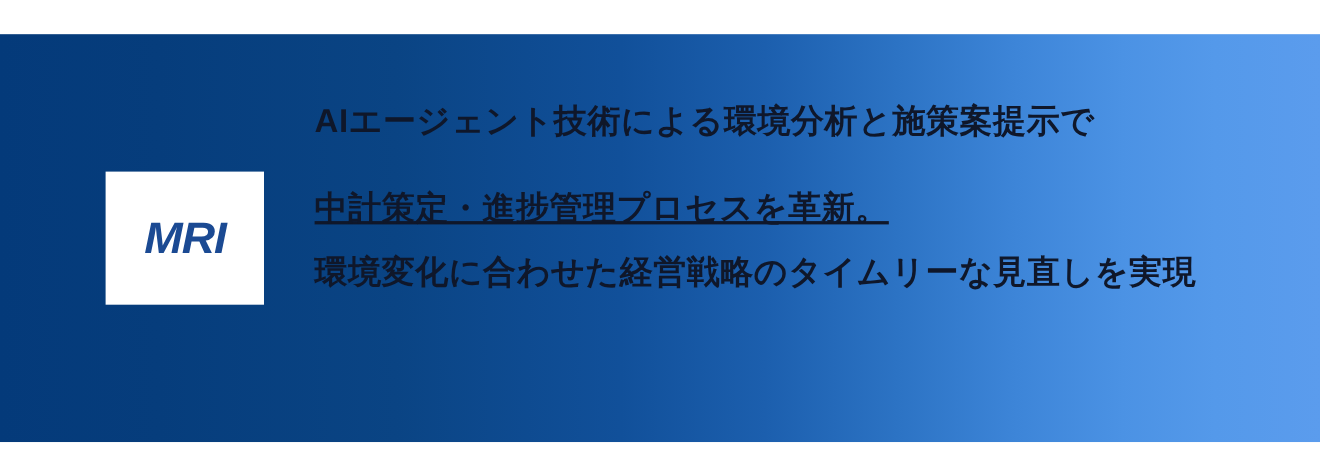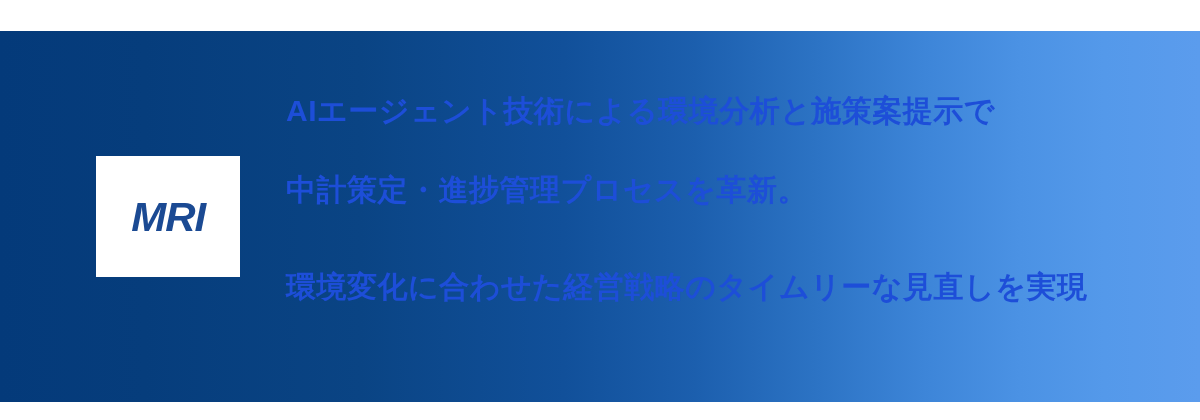--- a/index.html
+++ b/index.html
@@ -77,31 +77,31 @@
   }
 
   
   #headline {
     position: absolute;
     left: 286px;
     top: 96px;
     width: 880px;
   }
   .headline-line {
-    color: #1d4ed8;
+    color: #0f172a;
     font-family: "Liberation Sans", "DejaVu Sans", sans-serif;
     font-weight: bold;
     font-size: 30px;
     line-height: 1;
     letter-spacing: 0.5px;
     white-space: nowrap;
     margin: 0;
   }
   #headline-line-1 { margin-bottom: 49px; }
-  #headline-line-2 { margin-bottom: 67px; }
+  #headline-line-2 { margin-bottom: 28px; text-decoration: underline; }
   #headline-line-3 { margin-bottom: 16px; }
 </style>
 </head>
 <body>
 
 <div id="banner">
 
   <div id="gradient-band"></div>
 
   <div class="white-band" id="white-band-top"></div>

